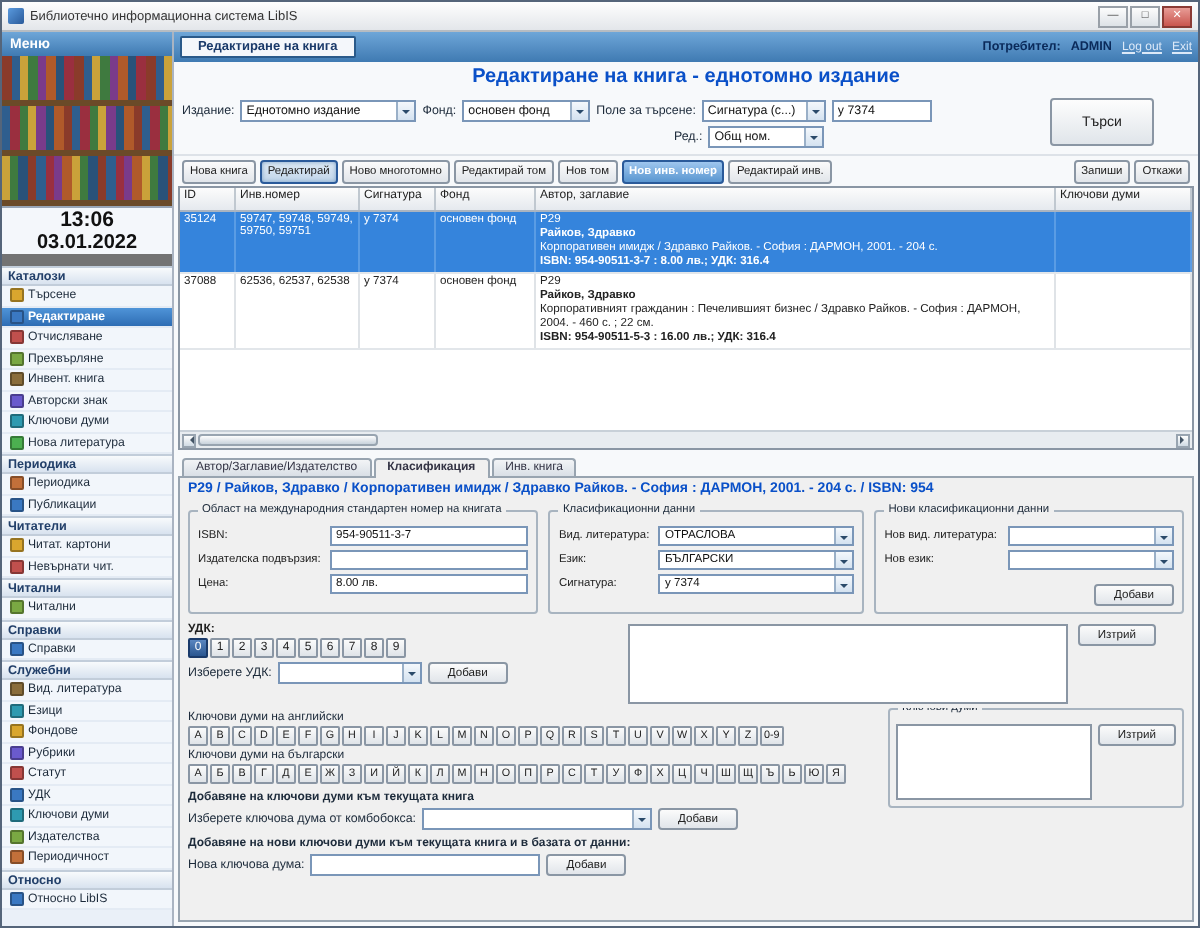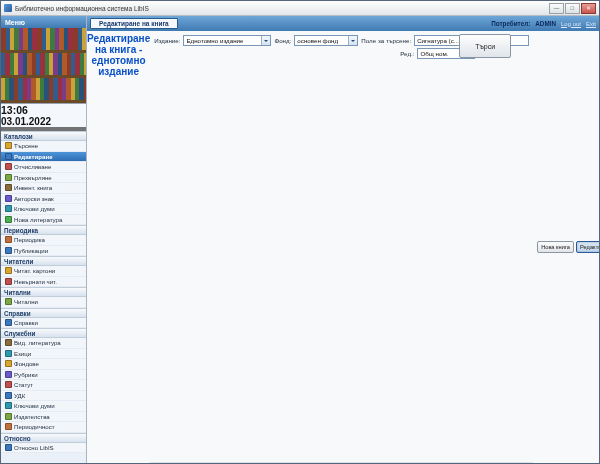--- a/index.html
+++ b/index.html
@@ -14,42 +14,42 @@
 .win-btn.close{background:linear-gradient(#e89c96,#c9554e);color:#fff;border-color:#8a3a34}
 
 .body{flex:1;display:flex;overflow:hidden}
 .sidebar{flex:0 0 86px;width:86px;background:#eaf0f8;border-right:1px solid #aab4c2;display:flex;flex-direction:column;overflow:hidden}
 .sidebar-header{flex:0 0 12px;background:linear-gradient(#6ea6d8,#3f7ab2);color:#fff;font-weight:bold;font-size:7px;display:flex;align-items:center;padding:0 4px}
 .bookshelf{flex:0 0 76px;display:flex;flex-direction:column;background:#3a2a1a;border-bottom:1px solid #98a4b4}
 .shelf{flex:1;border-bottom:3px solid #6b4a28}
 .shelf.s1{background:repeating-linear-gradient(90deg,#8a3b2a 0 5px,#2f5e8e 5px 9px,#caa23a 9px 13px,#3f7a3f 13px 18px,#7a3b8a 18px 22px,#b05a2a 22px 27px,#29527a 27px 31px,#9a2f3f 31px 36px)}
 .shelf.s2{background:repeating-linear-gradient(90deg,#2f5e8e 0 4px,#9a2f3f 4px 9px,#3f7a3f 9px 13px,#caa23a 13px 17px,#7a3b8a 17px 22px,#29527a 22px 26px,#b05a2a 26px 31px,#8a3b2a 31px 35px)}
 .shelf.s3{background:repeating-linear-gradient(90deg,#caa23a 0 4px,#3f7a3f 4px 8px,#29527a 8px 13px,#8a3b2a 13px 17px,#2f5e8e 17px 22px,#9a2f3f 22px 26px,#7a3b8a 26px 30px,#b05a2a 30px 35px)}
-.clock{flex:0 0 24px;text-align:left;background:#f4f7fb;border-bottom:4px solid #737373;padding-top:1px}
+.clock{flex:0 0 24px;text-align:center;background:#f4f7fb;border-bottom:6px solid #737373;padding-top:1px}
 .clock-time{font-size:10.5px;font-weight:bold;color:#111;line-height:11px}
 .clock-date{font-size:10px;font-weight:bold;color:#111}
 #sidebar-sections{flex:1;overflow:hidden}
 .side-section{height:10px;font-size:6.3px;font-weight:bold;color:#23406a;background:linear-gradient(#f8fafc,#d8e2ef);border-top:1px solid #c2cdda;border-bottom:1px solid #c2cdda;padding:1px 3px 0;line-height:8px}
 .side-item{height:10.5px;display:flex;align-items:center;gap:2px;padding:0 2px 0 4px;font-size:6.1px;color:#1c2a3a;cursor:pointer;background:#f2f6fb;border-bottom:1px solid #e4ebf4;white-space:nowrap;overflow:hidden}
 .side-item.active{background:linear-gradient(#4f94d8,#2e6db4);color:#fff;font-weight:bold}
 .side-icon{width:7px;height:7px;flex:0 0 7px;border-radius:1px;border:1px solid rgba(0,0,0,.3);background:#6a8ab0}
 .ic-search{background:#d9a62e}.ic-edit{background:#3a78c2}.ic-writeoff{background:#c0504d}.ic-transfer{background:#7aa843}
 .ic-inventory-book{background:#8a6d3b}.ic-author-sign{background:#6a5acd}.ic-keywords{background:#2e9ab0}.ic-new-literature{background:#4caf50}
 .ic-periodicals{background:#c2703a}.ic-publications{background:#3a78c2}.ic-reader-cards{background:#d9a62e}.ic-overdue{background:#c0504d}
 .ic-reading-room{background:#7aa843}.ic-reports{background:#3a78c2}.ic-literature-type{background:#8a6d3b}.ic-languages{background:#2e9ab0}
 .ic-funds{background:#d9a62e}.ic-rubrics{background:#6a5acd}.ic-status{background:#c0504d}.ic-udk{background:#3a78c2}
 .ic-publishers{background:#7aa843}.ic-periodicity{background:#c2703a}.ic-about{background:#3a78c2}
 
 .main{flex:1;display:flex;flex-direction:column;overflow:hidden}
 .main-header{flex:0 0 15px;background:linear-gradient(#6ea6d8,#3f7ab2);display:flex;align-items:center;padding:0 3px;gap:4px}
 .header-tab{background:#f4f7fb;border:1px solid #2a5a8a;font-size:6.5px;font-weight:bold;color:#1a3a6a;padding:1px 8px;border-radius:1px;cursor:pointer}
 .user-info{margin-left:auto;display:flex;gap:5px;align-items:center}
 .user-label,.user-name{color:#0a2a5a;font-weight:bold;font-size:6.3px}
 .hlink{color:#dce9f8;font-size:6px;text-decoration:underline;cursor:pointer}
-.content{flex:1;display:flex;flex-direction:row;background:#f7f9fb;overflow:hidden}
+.content{flex:1;display:flex;flex-direction:column;background:#f7f9fb;overflow:hidden}
 .page-title{flex:0 0 15px;font-size:10px;font-weight:bold;color:#0a50c8;text-align:center;padding-top:2px}
 
 .search-panel{flex:0 0 32px;position:relative;padding:2px 4px;border-bottom:1px solid #dde2e8}
 .srow{display:flex;align-items:center;gap:3px;height:14px}
 .srow2{margin-left:246px;height:13px}
 .slabel{font-size:6.2px;color:#1c2a3a;white-space:nowrap}
 .combo{position:relative;background:#fff;border:1px solid #7a96b8;height:11px;display:inline-flex;align-items:center;padding:0 11px 0 2px;font-size:6.2px;color:#111;cursor:pointer;overflow:hidden}
 .combo .ctext{white-space:nowrap;overflow:hidden}
 .combo .arrow{position:absolute;right:0;top:0;bottom:0;width:9px;background:linear-gradient(#f4f8fc,#d4e2f0);border-left:1px solid #9ab0c8;display:flex;align-items:center;justify-content:center}
 .combo .arrow::after{content:"";border:2.5px solid transparent;border-top-color:#2a4a6a;margin-top:3px}

